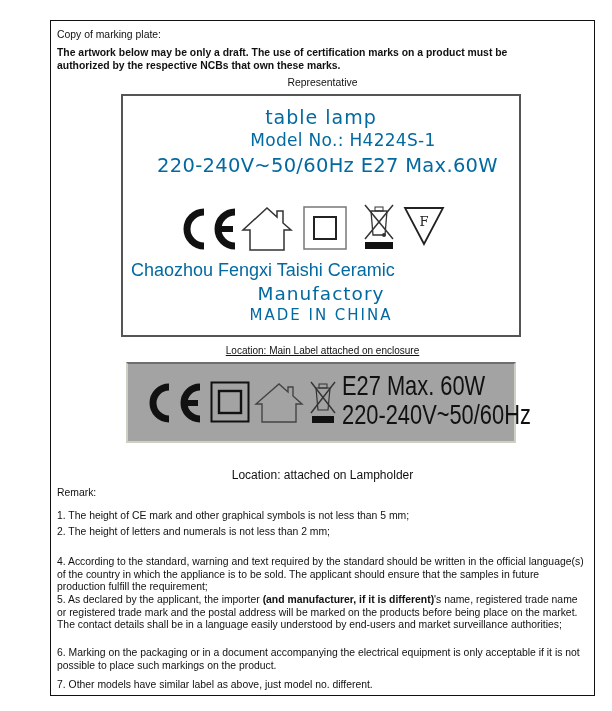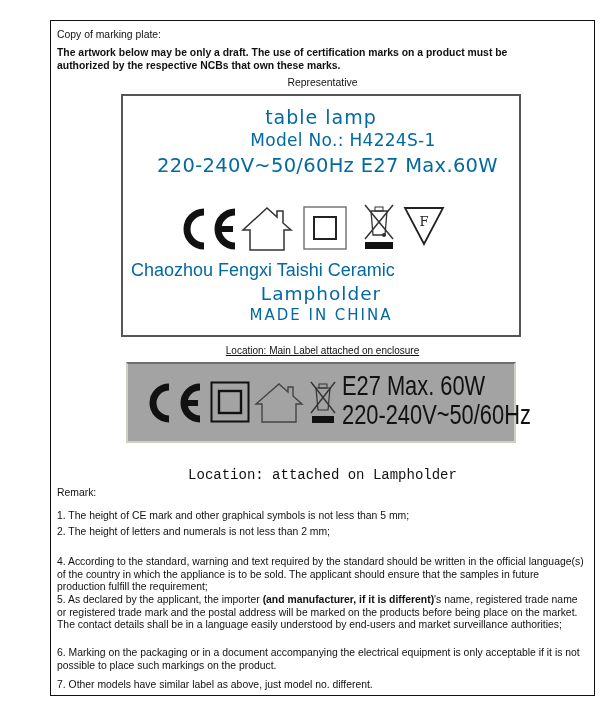--- a/index.html
+++ b/index.html
@@ -57,21 +57,21 @@
       <line x1="4" y1="2" x2="32" y2="36" stroke="#333" stroke-width="1.5"></line>
       <line x1="32" y1="2" x2="4" y2="36" stroke="#333" stroke-width="1.5"></line>
       <rect x="4" y="39" width="28" height="7" fill="#111"></rect>
     </svg>
     <svg class="icon" style="left:280px; top:110px;" width="42" height="40" viewBox="0 0 42 40">
       <path d="M2 2 H40 L21 38 Z" fill="none" stroke="#222" stroke-width="1.8"></path>
       <text x="21" y="20" text-anchor="middle" font-family="DejaVu Serif, serif" font-size="13" fill="#222">F</text>
     </svg>
 
     <div class="l1line" style="top:164px; font-size:18px; font-family:'Liberation Sans', sans-serif; left:8px; right:auto; text-align:left; letter-spacing:0;">Chaozhou Fengxi Taishi Ceramic</div>
-    <div class="l1line" style="top:187px; font-size:18.5px; letter-spacing:1px;">Lampholder</div>
+    <div class="l1line" style="top:187px; font-size:18.5px; letter-spacing:1px;">Manufactory</div>
     <div class="l1line" style="top:210px; font-size:15px; letter-spacing:2px;">MADE IN CHINA</div>
   </div>
 
   <div class="txt center" style="top:323px; font-size:10px;text-decoration:underline;">Location: Main Label attached on enclosure</div>
 
   <div class="label2">
     <svg class="icon" style="left:16px; top:18px;" width="62" height="42" viewBox="0 0 62 42">
       <path d="M25 5 A16 16 0 1 0 25 37" fill="none" stroke="#111" stroke-width="7"></path>
       <path d="M56 5 A16 16 0 1 0 56 37" fill="none" stroke="#111" stroke-width="7"></path>
       <line x1="38" y1="21" x2="54" y2="21" stroke="#111" stroke-width="6"></line>
@@ -87,21 +87,21 @@
       <path d="M8 8 H22 L20 30 H10 Z" fill="none" stroke="#333" stroke-width="1.2"></path>
       <rect x="11" y="4" width="8" height="4" fill="none" stroke="#333" stroke-width="1"></rect>
       <line x1="3" y1="2" x2="27" y2="33" stroke="#333" stroke-width="1.4"></line>
       <line x1="27" y1="2" x2="3" y2="33" stroke="#333" stroke-width="1.4"></line>
       <rect x="4" y="36" width="22" height="7" fill="#111"></rect>
     </svg>
     <div class="l2text" style="left:214px; top:9px;">E27 Max. 60W</div>
     <div class="l2text" style="left:214px; top:38px;">220-240V~50/60Hz</div>
   </div>
 
-  <div class="txt center" style="top:448px; font-size:14px;font-family:Liberation Mono, monospace;">Location: attached on Lampholder</div>
+  <div class="txt center" style="top:448px; font-size:12px;">Location: attached on Lampholder</div>
 
   <div class="txt" style="left:6px; top:465px;">Remark:</div>
 
   <div class="para" style="top:489px;">1. The height of CE mark and other graphical symbols is not less than 5 mm;</div>
   <div class="para" style="top:505px;">2. The height of letters and numerals is not less than 2 mm;</div>
   <div class="para" style="top:535px;">4. According to the standard, warning and text required by the standard should be written in the official language(s) of the country in which the appliance is to be sold. The applicant should ensure that the samples in future production fulfill the requirement;</div>
   <div class="para" style="top:573px;"><span>5. As declared by the applicant, the importer </span><b>(and manufacturer, if it is different)</b><span>'s name, registered trade name or registered trade mark and the postal address will be marked on the products before being place on the market. The contact details shall be in a language easily understood by end-users and market surveillance authorities;</span></div>
   <div class="para" style="top:626px;">6. Marking on the packaging or in a document accompanying the electrical equipment is only acceptable if it is not possible to place such markings on the product.</div>
   <div class="para" style="top:658px;">7. Other models have similar label as above, just model no. different.</div>
 </div>

